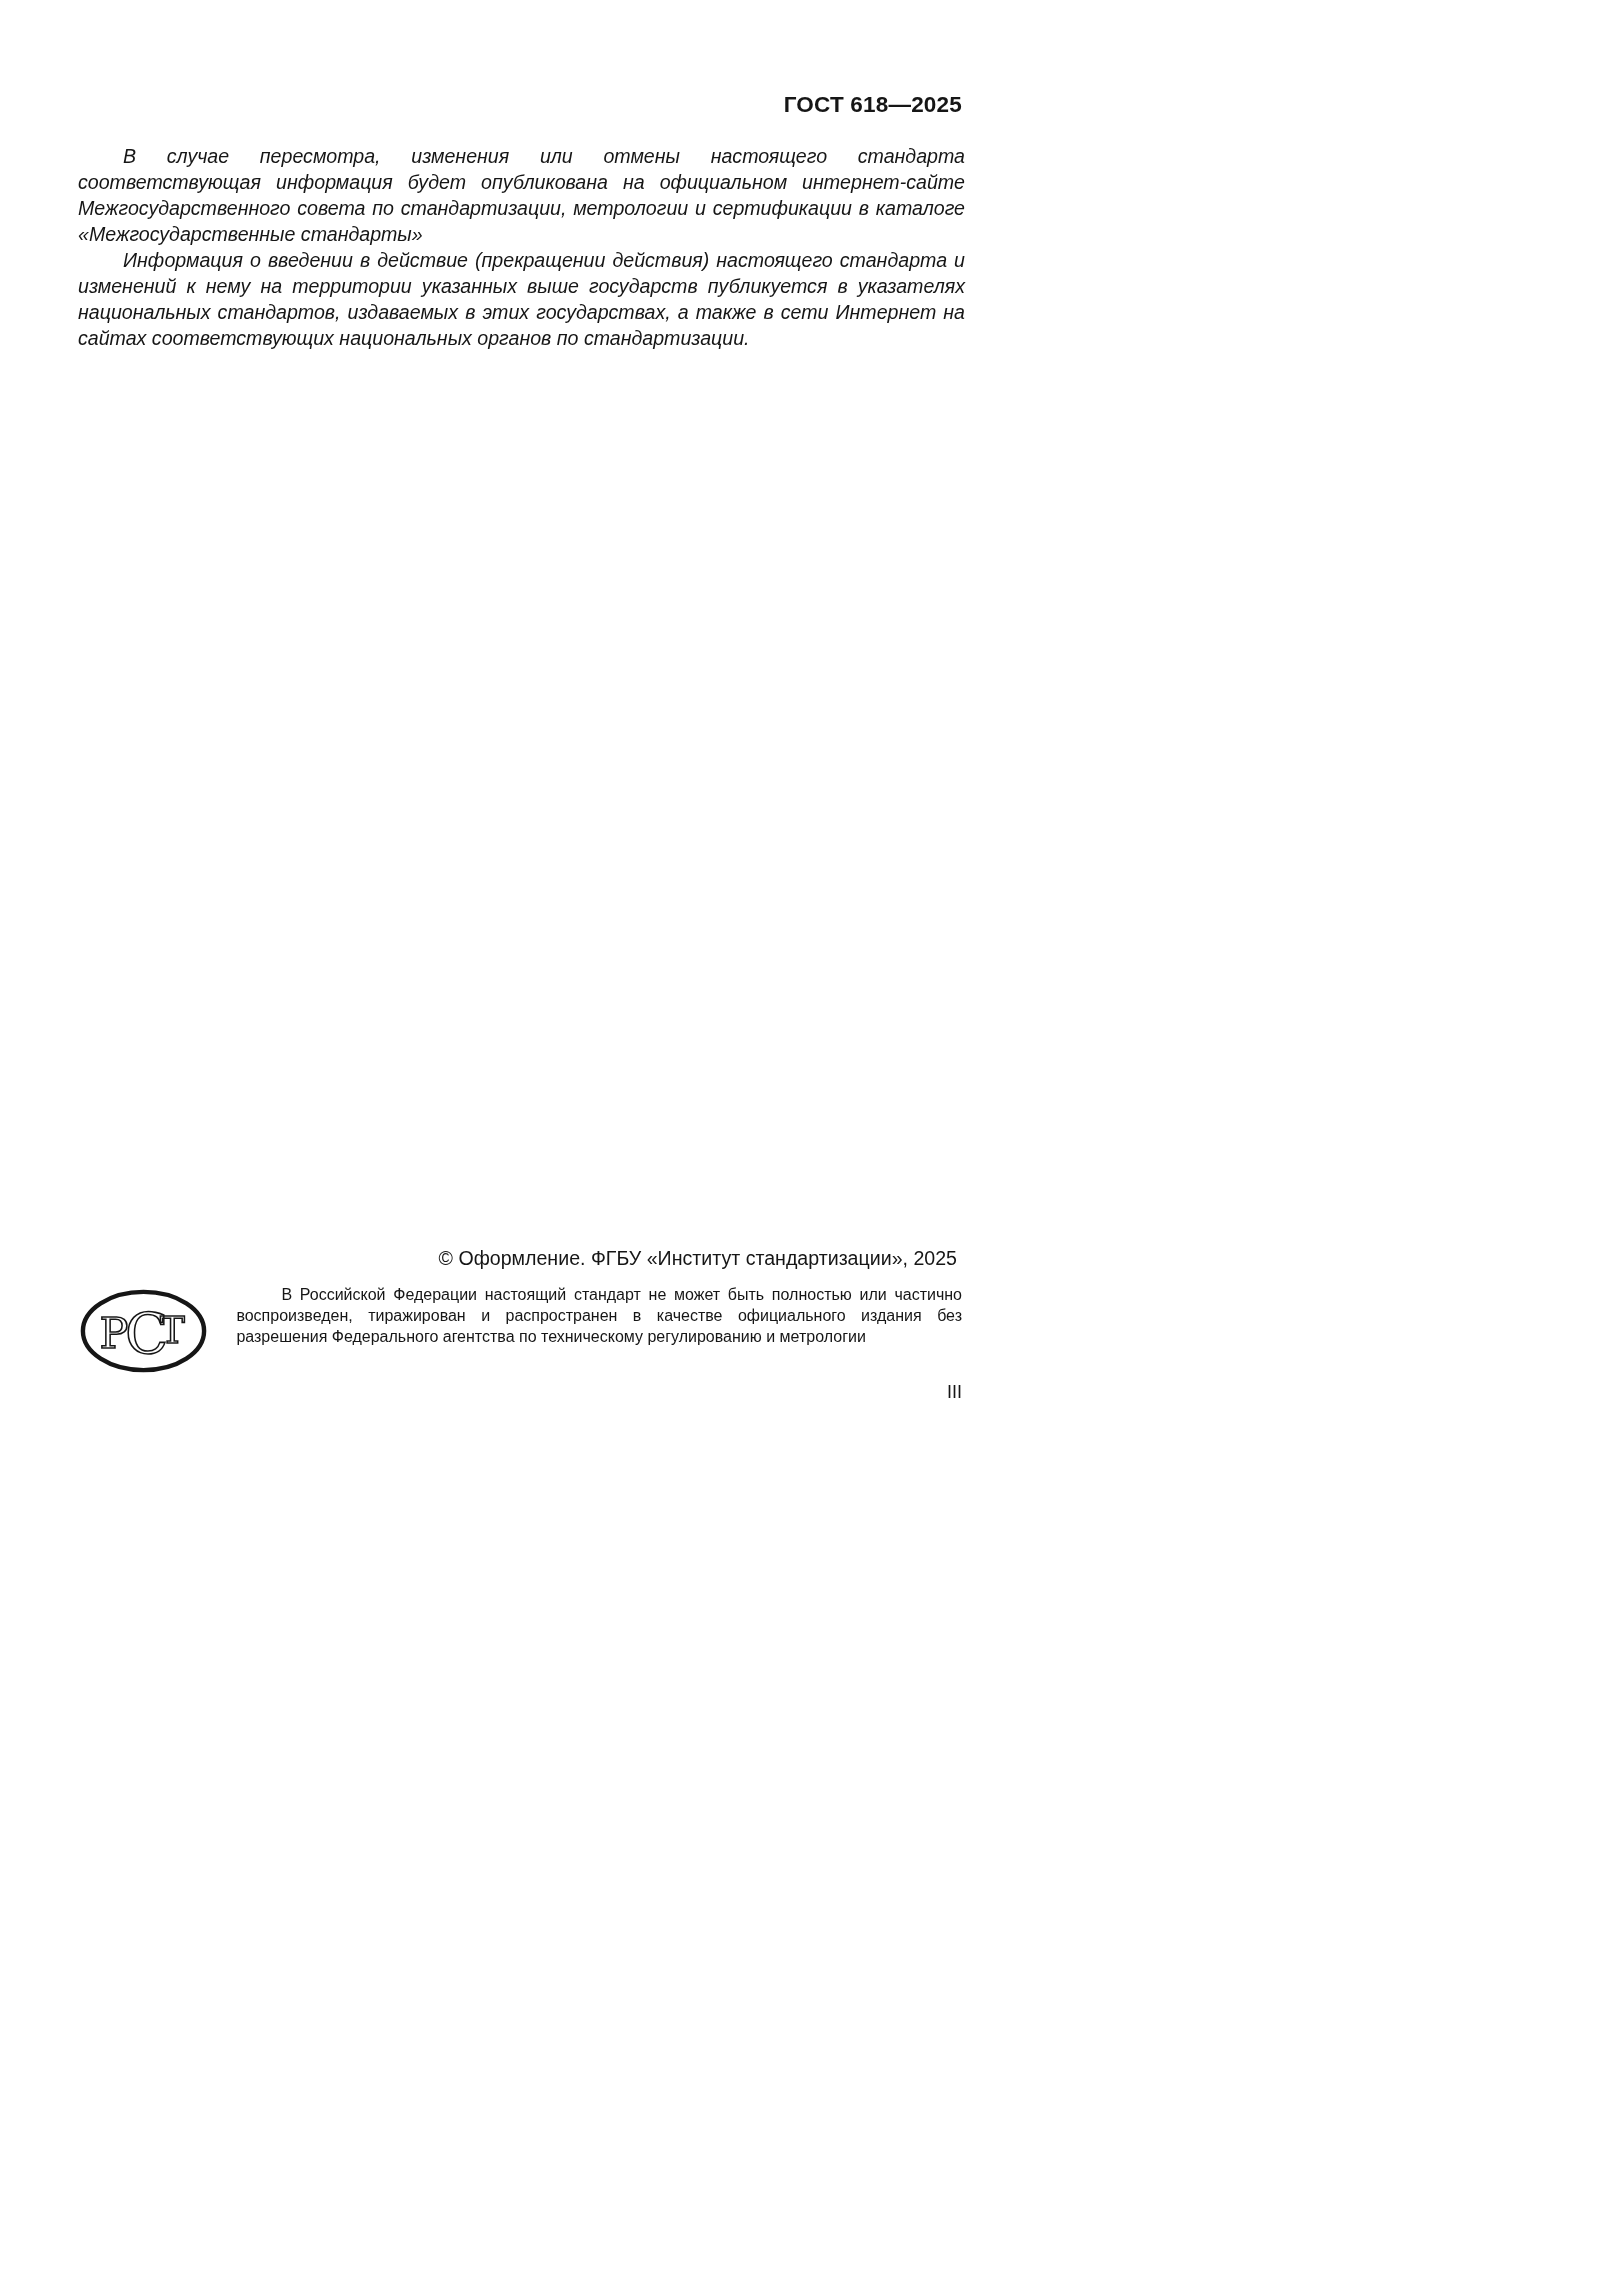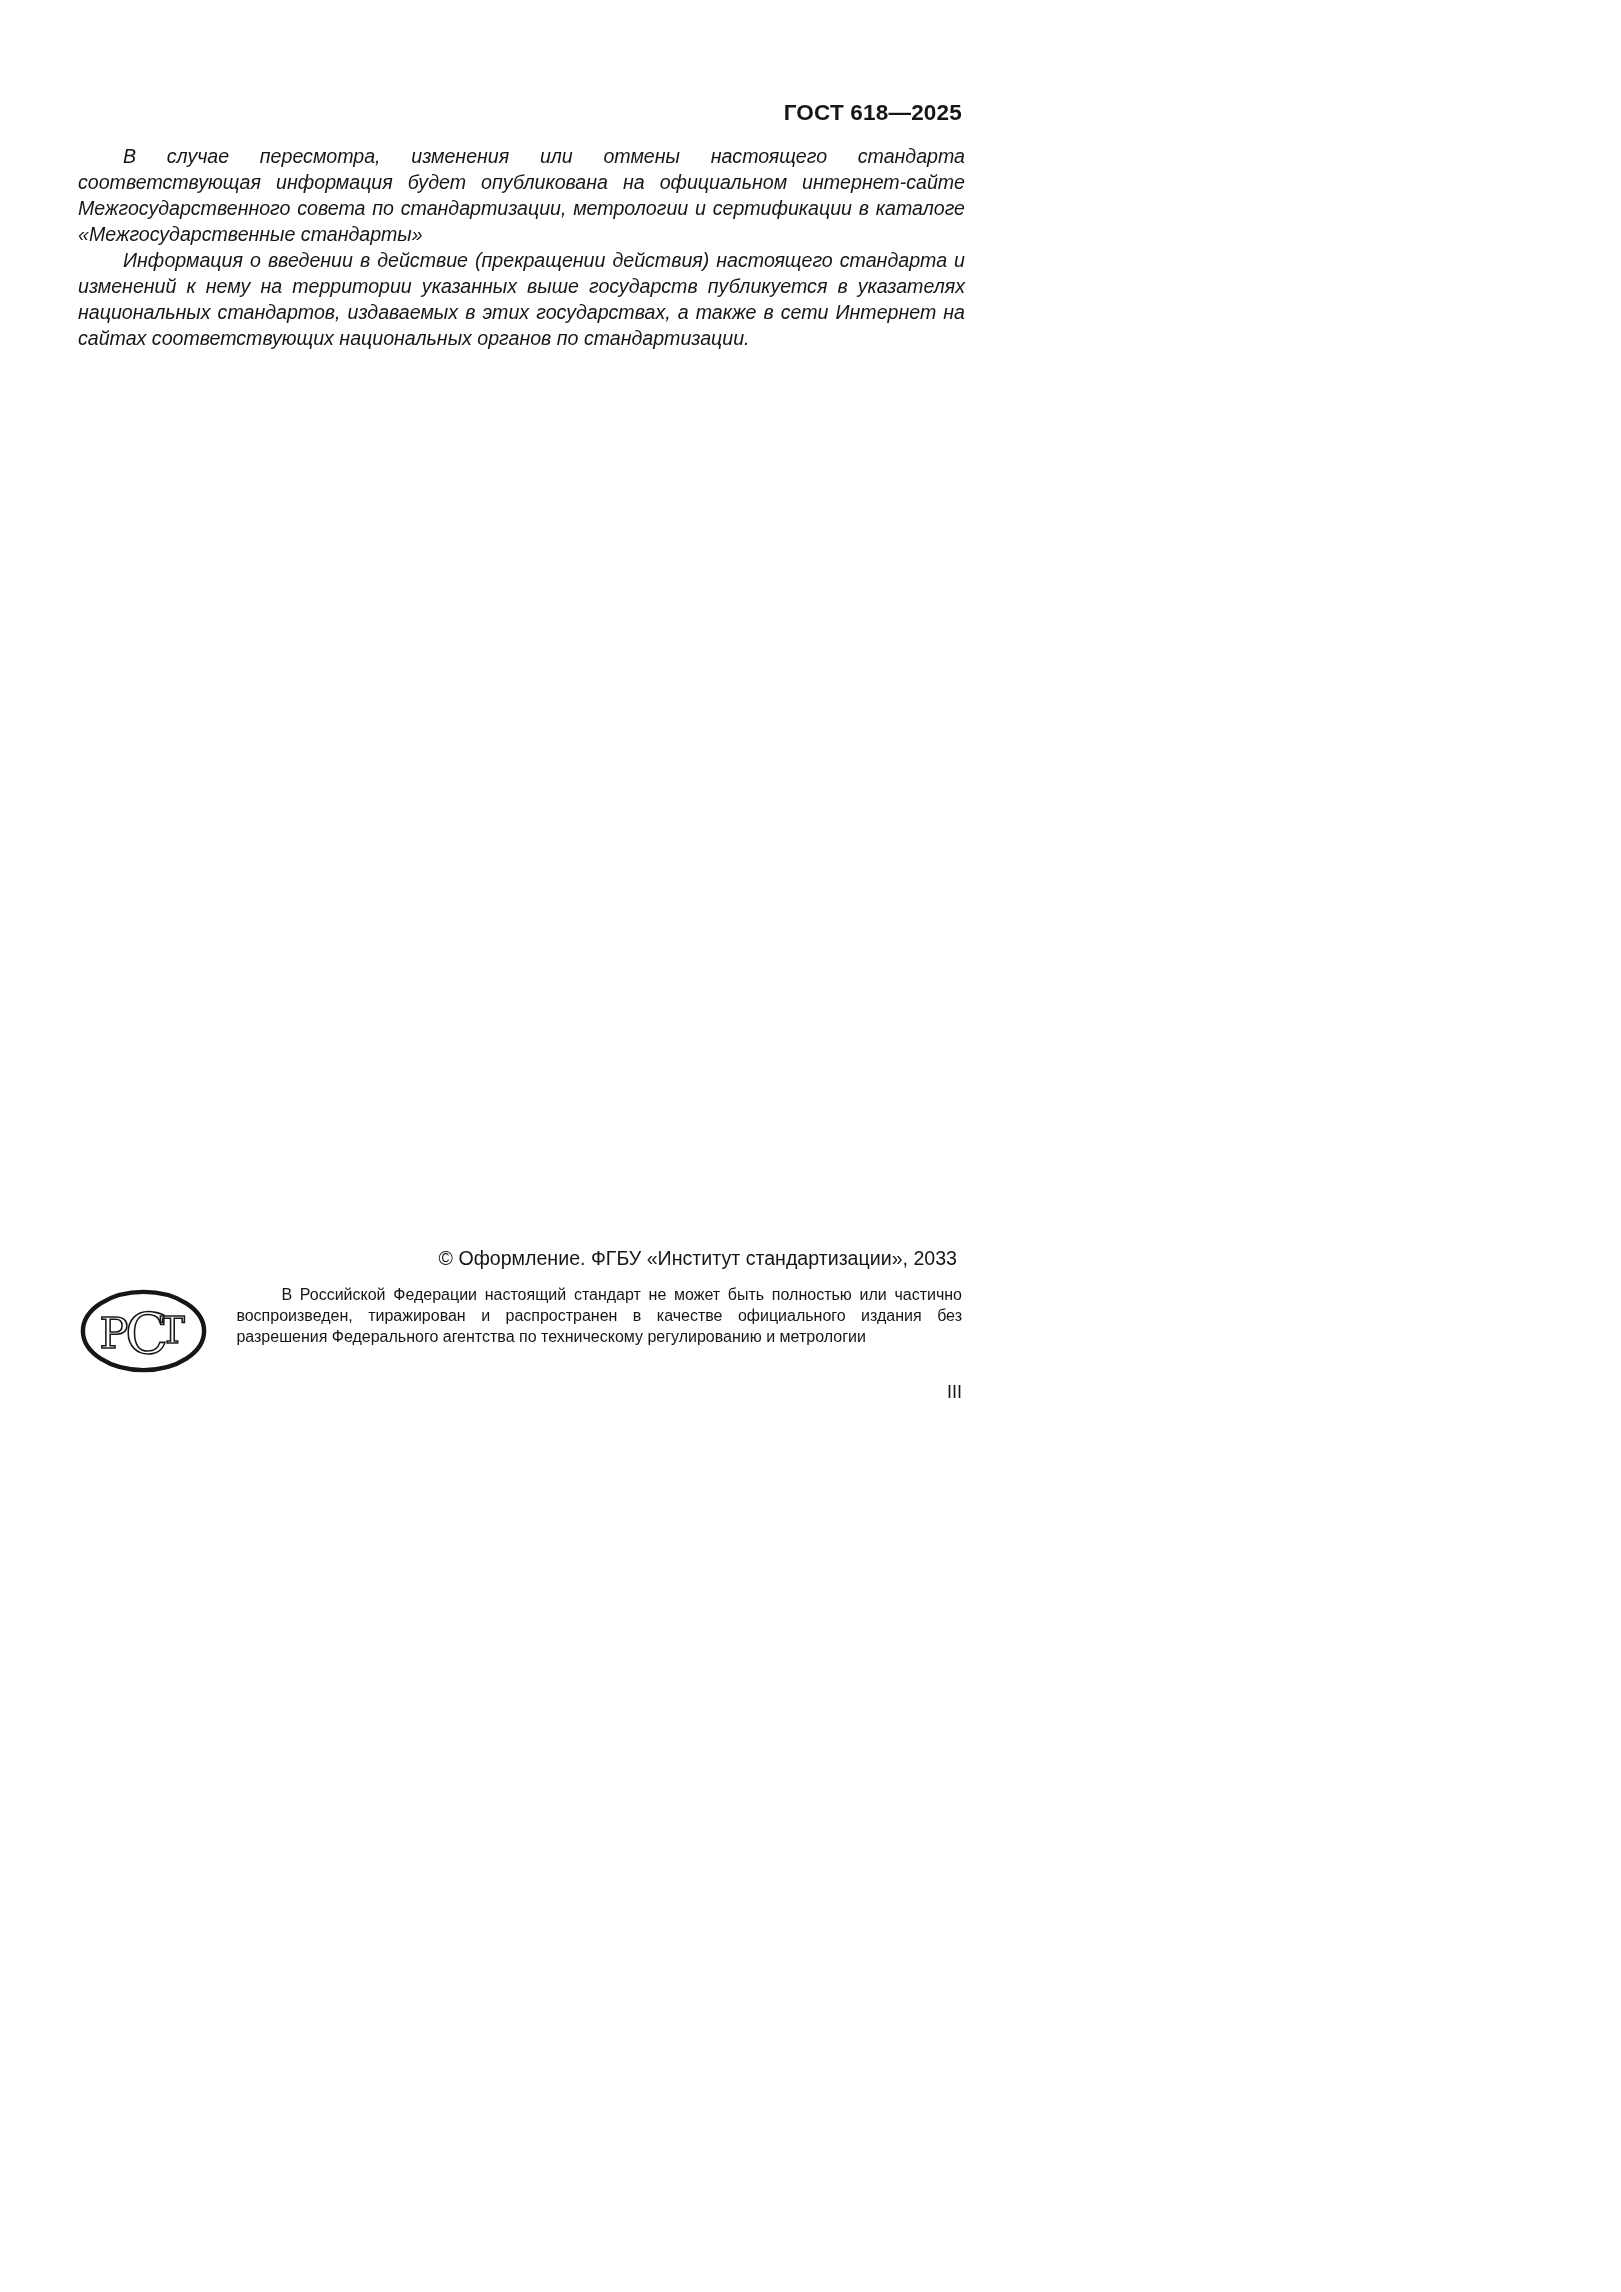--- a/index.html
+++ b/index.html
@@ -19,21 +19,20 @@
   
   .doc-code {
     position: absolute;
     left: 78px;
     top: 92px;
     width: 884px;
     text-align: right;
     font-weight: bold;
     font-size: 22.5px;
     letter-spacing: 0.2px;
-    margin-top: 8px;
   }
   
   .foreword {
     position: absolute;
     left: 78px;
     top: 143px;
     width: 887px;
     font-style: italic;
     font-size: 19.6px;
     line-height: 1.33;
@@ -89,21 +88,21 @@
 
 <div class="page">
 
   <div class="doc-code">ГОСТ 618—2025</div>
 
   <div class="foreword">
     <p>В случае пересмотра, изменения или отмены настоящего стандарта соответствующая ин­формация будет опубликована на официальном интернет-сайте Межгосударственного совета по стандартизации, метрологии и сертификации в каталоге «Межгосударственные стандарты»</p>
     <p>Информация о введении в действие (прекращении действия) настоящего стандарта и изме­нений к нему на территории указанных выше государств публикуется в указателях национальных стандартов, издаваемых в этих государствах, а также в сети Интернет на сайтах соответству­ющих национальных органов по стандартизации.</p>
   </div>
 
-  <div class="copyright">© Оформление. ФГБУ «Институт стандартизации», 2033</div>
+  <div class="copyright">© Оформление. ФГБУ «Институт стандартизации», 2025</div>
 
   <div class="footer-row">
     <div class="logo">
       <svg width="131" height="86" viewBox="0 0 134 88" aria-hidden="true">
         <ellipse cx="67" cy="44" rx="62" ry="40" fill="none" stroke="#161616" stroke-width="4.5"></ellipse>
         <text font-family="'DejaVu Serif', serif" fill="none" stroke="#161616" stroke-width="1.6">
           <tspan x="22" y="61" font-size="44">Р</tspan>
           <tspan x="48" y="66" font-size="58">С</tspan>
           <tspan x="84" y="56" font-size="38">Т</tspan>
         </text>

